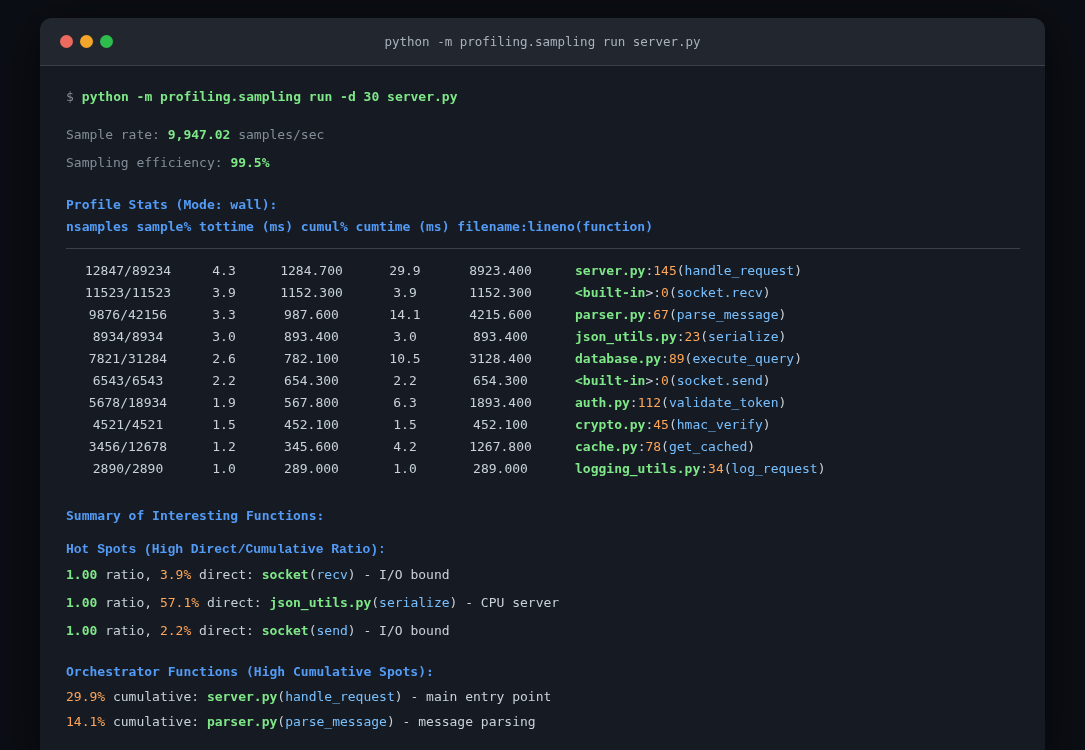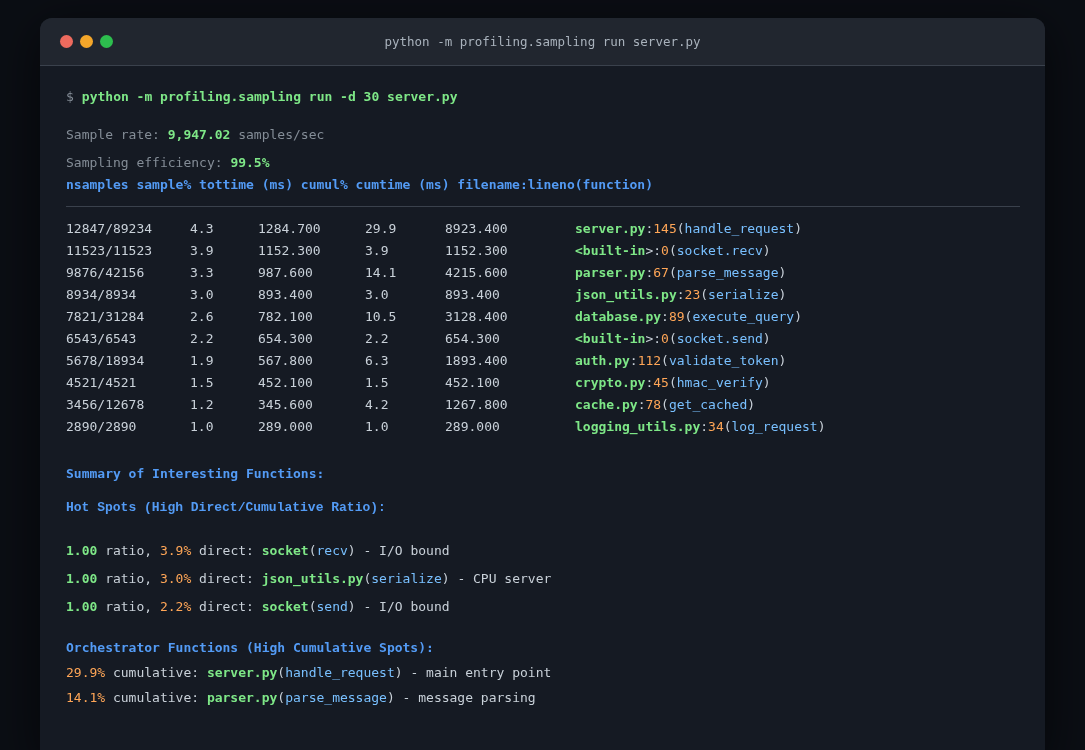--- a/index.html
+++ b/index.html
@@ -42,29 +42,29 @@
   .c-text{color:var(--text,#c9d1d9);}
   .cmd-line{margin-bottom:16px;}
   .cmd-line .c-green{margin-left:8px;}
   #capture-stats .line + .line{margin-top:6px;}
   .mt20{margin-top:20px;}
   .mt25{margin-top:25px;}
   .mt12{margin-top:12px;font-family:Liberation Mono, monospace;}
   .mt19{margin-top:19px;}
   .divider{height:1px;background:var(--divider,#3a414c);margin:10px 0 11px 0;}
   .prow{display:flex;}
-  .num{display:inline-block;text-align:left;}
+  .num{display:inline-block;text-align:center;}
   .n0{width:124px;}
   .n1{width:68px;}
   .n2{width:107px;}
   .n3{width:80px;}
   .n4{width:111px;}
   .loc{margin-left:19px;white-space:pre;}
   #hotspot-lines .line{margin-top:6px;}
-  #hotspot-lines .line:first-child{margin-top:21px;}
+  #hotspot-lines .line:first-child{margin-top:3px;}
   #orchestrator-lines .line{margin-top:3px;}
 </style>
 </head>
 <body>
 
 <div class="window">
   <div class="titlebar">
     <div class="lights">
       <span class="light red"></span>
       <span class="light yellow"></span>
@@ -73,40 +73,41 @@
     <div class="title">python -m profiling.sampling run server.py</div>
   </div>
   <div class="term">
     <div class="line cmd-line"><span class="c-muted">$</span><span class="c-green">python -m profiling.sampling run -d 30 server.py</span></div>
 
     <div id="capture-stats">
         <div class="line"><span class="c-muted">Sample rate: </span><span class="c-green">9,947.02</span><span class="c-muted"> samples/sec</span></div>
         <div class="line"><span class="c-muted">Sampling efficiency: </span><span class="c-green">99.5%</span></div>
       </div>
 
+    <div class="line heading mt20">Profile Stats (Mode: wall):</div>
     <div class="line heading">nsamples sample% tottime (ms) cumul% cumtime (ms) filename:lineno(function)</div>
     <div class="divider"></div>
     <div id="profile-rows">
         <div class="prow line"><span class="num n0">12847/89234</span><span class="num n1">4.3</span><span class="num n2">1284.700</span><span class="num n3">29.9</span><span class="num n4">8923.400</span><span class="loc"><span class="c-green">server.py</span><span class="c-text">:</span><span class="c-orange">145</span><span class="c-text">(</span><span class="c-blue">handle_request</span><span class="c-text">)</span></span></div>
         <div class="prow line"><span class="num n0">11523/11523</span><span class="num n1">3.9</span><span class="num n2">1152.300</span><span class="num n3">3.9</span><span class="num n4">1152.300</span><span class="loc"><span class="c-green">&lt;built-in</span><span class="c-text">&gt;:</span><span class="c-orange">0</span><span class="c-text">(</span><span class="c-blue">socket.recv</span><span class="c-text">)</span></span></div>
         <div class="prow line"><span class="num n0">9876/42156</span><span class="num n1">3.3</span><span class="num n2">987.600</span><span class="num n3">14.1</span><span class="num n4">4215.600</span><span class="loc"><span class="c-green">parser.py</span><span class="c-text">:</span><span class="c-orange">67</span><span class="c-text">(</span><span class="c-blue">parse_message</span><span class="c-text">)</span></span></div>
         <div class="prow line"><span class="num n0">8934/8934</span><span class="num n1">3.0</span><span class="num n2">893.400</span><span class="num n3">3.0</span><span class="num n4">893.400</span><span class="loc"><span class="c-green">json_utils.py</span><span class="c-text">:</span><span class="c-orange">23</span><span class="c-text">(</span><span class="c-blue">serialize</span><span class="c-text">)</span></span></div>
         <div class="prow line"><span class="num n0">7821/31284</span><span class="num n1">2.6</span><span class="num n2">782.100</span><span class="num n3">10.5</span><span class="num n4">3128.400</span><span class="loc"><span class="c-green">database.py</span><span class="c-text">:</span><span class="c-orange">89</span><span class="c-text">(</span><span class="c-blue">execute_query</span><span class="c-text">)</span></span></div>
         <div class="prow line"><span class="num n0">6543/6543</span><span class="num n1">2.2</span><span class="num n2">654.300</span><span class="num n3">2.2</span><span class="num n4">654.300</span><span class="loc"><span class="c-green">&lt;built-in</span><span class="c-text">&gt;:</span><span class="c-orange">0</span><span class="c-text">(</span><span class="c-blue">socket.send</span><span class="c-text">)</span></span></div>
         <div class="prow line"><span class="num n0">5678/18934</span><span class="num n1">1.9</span><span class="num n2">567.800</span><span class="num n3">6.3</span><span class="num n4">1893.400</span><span class="loc"><span class="c-green">auth.py</span><span class="c-text">:</span><span class="c-orange">112</span><span class="c-text">(</span><span class="c-blue">validate_token</span><span class="c-text">)</span></span></div>
         <div class="prow line"><span class="num n0">4521/4521</span><span class="num n1">1.5</span><span class="num n2">452.100</span><span class="num n3">1.5</span><span class="num n4">452.100</span><span class="loc"><span class="c-green">crypto.py</span><span class="c-text">:</span><span class="c-orange">45</span><span class="c-text">(</span><span class="c-blue">hmac_verify</span><span class="c-text">)</span></span></div>
         <div class="prow line"><span class="num n0">3456/12678</span><span class="num n1">1.2</span><span class="num n2">345.600</span><span class="num n3">4.2</span><span class="num n4">1267.800</span><span class="loc"><span class="c-green">cache.py</span><span class="c-text">:</span><span class="c-orange">78</span><span class="c-text">(</span><span class="c-blue">get_cached</span><span class="c-text">)</span></span></div>
         <div class="prow line"><span class="num n0">2890/2890</span><span class="num n1">1.0</span><span class="num n2">289.000</span><span class="num n3">1.0</span><span class="num n4">289.000</span><span class="loc"><span class="c-green">logging_utils.py</span><span class="c-text">:</span><span class="c-orange">34</span><span class="c-text">(</span><span class="c-blue">log_request</span><span class="c-text">)</span></span></div>
       </div>
 
     <div class="line heading mt25">Summary of Interesting Functions:</div>
     <div class="line heading mt12">Hot Spots (High Direct/Cumulative Ratio):</div>
     <div id="hotspot-lines">
         <div class="line"><span class="c-green">1.00</span><span class="c-text"> ratio, </span><span class="c-orange">3.9%</span><span class="c-text"> direct: </span><span class="c-green">socket</span><span class="c-text">(</span><span class="c-blue">recv</span><span class="c-text">)</span><span class="c-text"> - I/O bound</span></div>
-        <div class="line"><span class="c-green">1.00</span><span class="c-text"> ratio, </span><span class="c-orange">3.0%</span><span class="c-text"> direct: </span><span class="c-green">json_utils.py</span><span class="c-text">(</span><span class="c-blue">serialize</span><span class="c-text">)</span><span class="c-text"> - CPU server</span></div>
+        <div class="line"><span class="c-green">1.00</span><span class="c-text"> ratio, </span><span class="c-orange">57.1%</span><span class="c-text"> direct: </span><span class="c-green">json_utils.py</span><span class="c-text">(</span><span class="c-blue">serialize</span><span class="c-text">)</span><span class="c-text"> - CPU server</span></div>
         <div class="line"><span class="c-green">1.00</span><span class="c-text"> ratio, </span><span class="c-orange">2.2%</span><span class="c-text"> direct: </span><span class="c-green">socket</span><span class="c-text">(</span><span class="c-blue">send</span><span class="c-text">)</span><span class="c-text"> - I/O bound</span></div>
       </div>
 
     <div class="line heading mt19">Orchestrator Functions (High Cumulative Spots):</div>
     <div id="orchestrator-lines">
         <div class="line"><span class="c-orange">29.9%</span><span class="c-text"> cumulative: </span><span class="c-green">server.py</span><span class="c-text">(</span><span class="c-blue">handle_request</span><span class="c-text">)</span><span class="c-text"> - main entry point</span></div>
         <div class="line"><span class="c-orange">14.1%</span><span class="c-text"> cumulative: </span><span class="c-green">parser.py</span><span class="c-text">(</span><span class="c-blue">parse_message</span><span class="c-text">)</span><span class="c-text"> - message parsing</span></div>
       </div>
   </div>
 </div>

